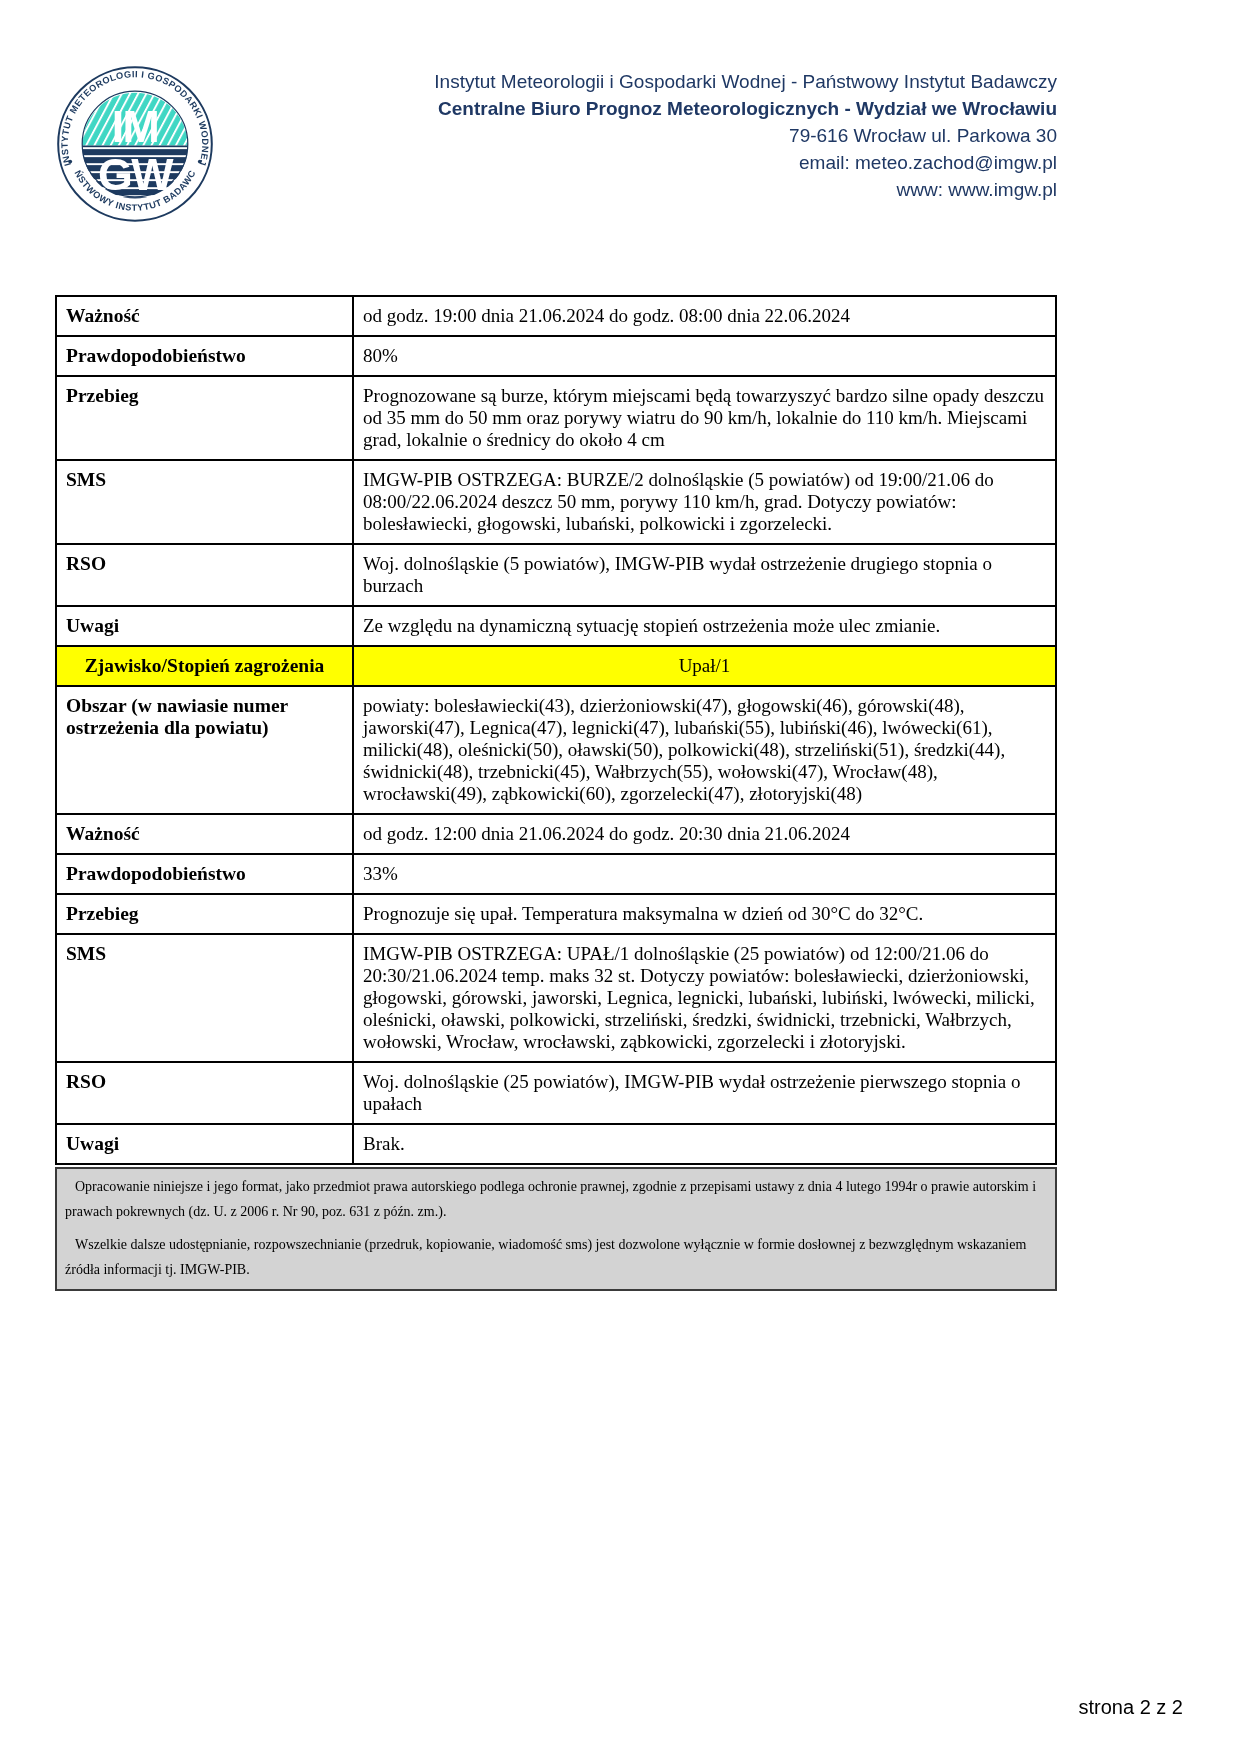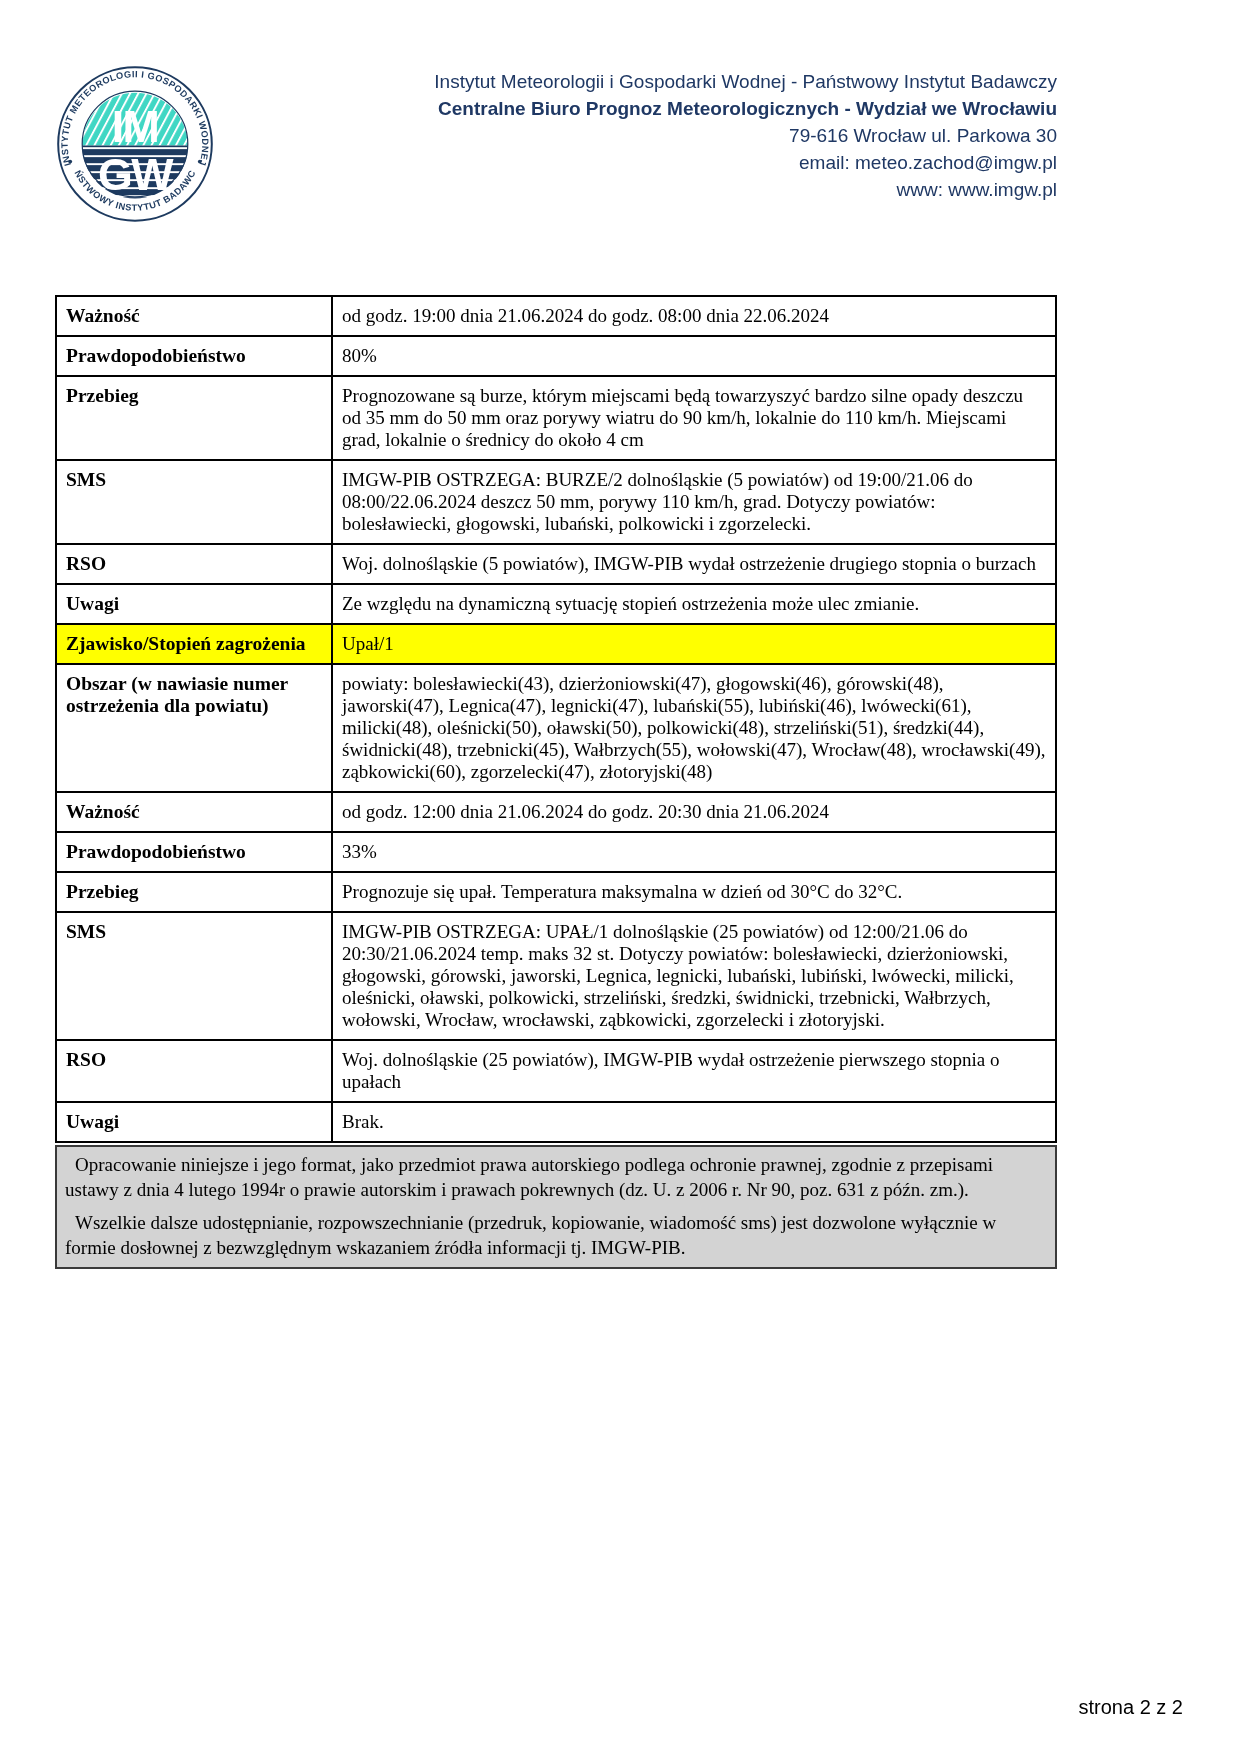--- a/index.html
+++ b/index.html
@@ -28,26 +28,26 @@
   .header{position:absolute;top:68px;left:260px;right:183px;text-align:right;color:var(--navy-text);
           font-family:"Liberation Sans",sans-serif;}
   .hl{font-size:19px;line-height:27px;}
   .hl.bold{font-weight:bold;}
 
   
   .content{position:absolute;top:295px;left:55px;width:1002px;}
   table.warning-table{width:100%;border-collapse:collapse;table-layout:fixed;}
   .warning-table td{border:2px solid #000;padding:8px 9px;font-size:19px;line-height:22px;
                     vertical-align:top;word-wrap:break-word;}
-  .warning-table td.label{width:276px;font-weight:bold;font-size:19.5px;}
-  tr.highlight td{background:var(--highlight);}
+  .warning-table td.label{width:297px;font-weight:bold;font-size:19.5px;}
+  tr.highlight td{background:var(--highlight);text-align:center;}
 
   
   .copyright{margin-top:2px;background:var(--footer-bg);border:2px solid #3a3a3a;
-             padding:5px 8px 7px 8px;font-size:19px;line-height:25px;}
+             padding:5px 8px 7px 8px;font-size:14px;line-height:25px;}
   .copyright p{text-indent:10px;}
   .copyright p + p{margin-top:8px;}
 
   
   .page-number{position:absolute;top:1696px;right:57px;font-family:"Liberation Sans",sans-serif;
                font-size:20px;color:#000;}
 </style>
 </head>
 <body>
 

